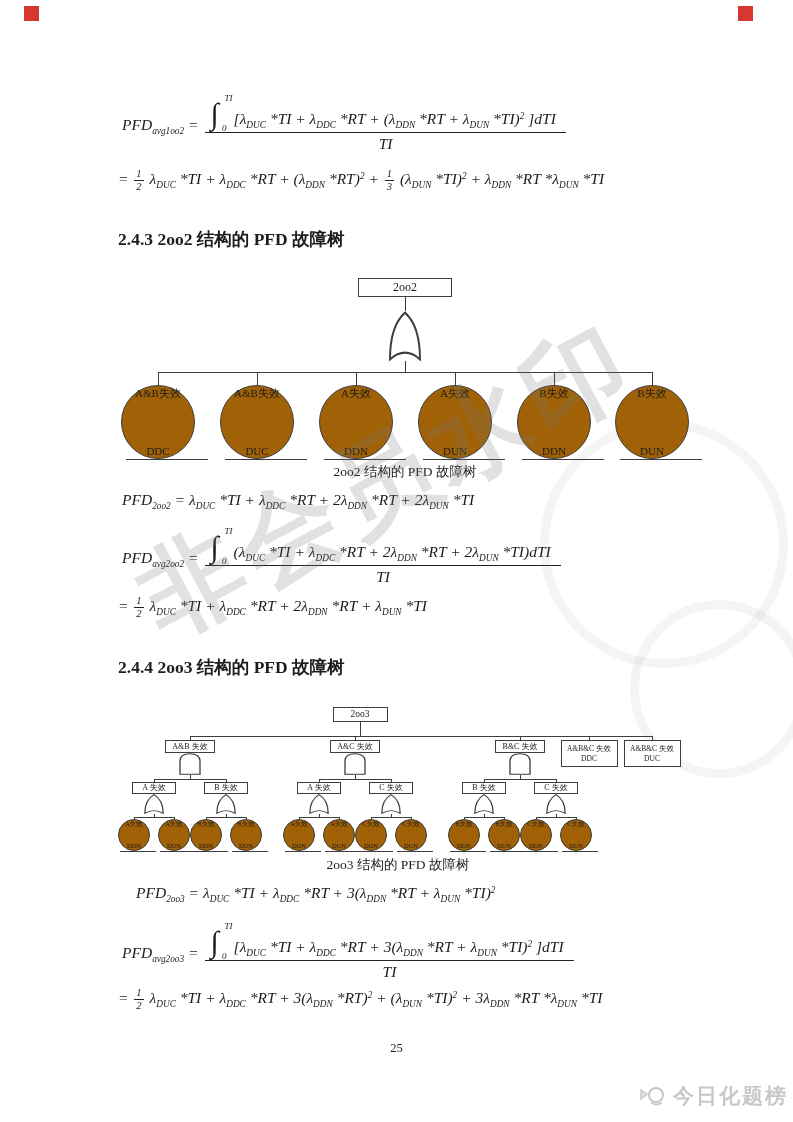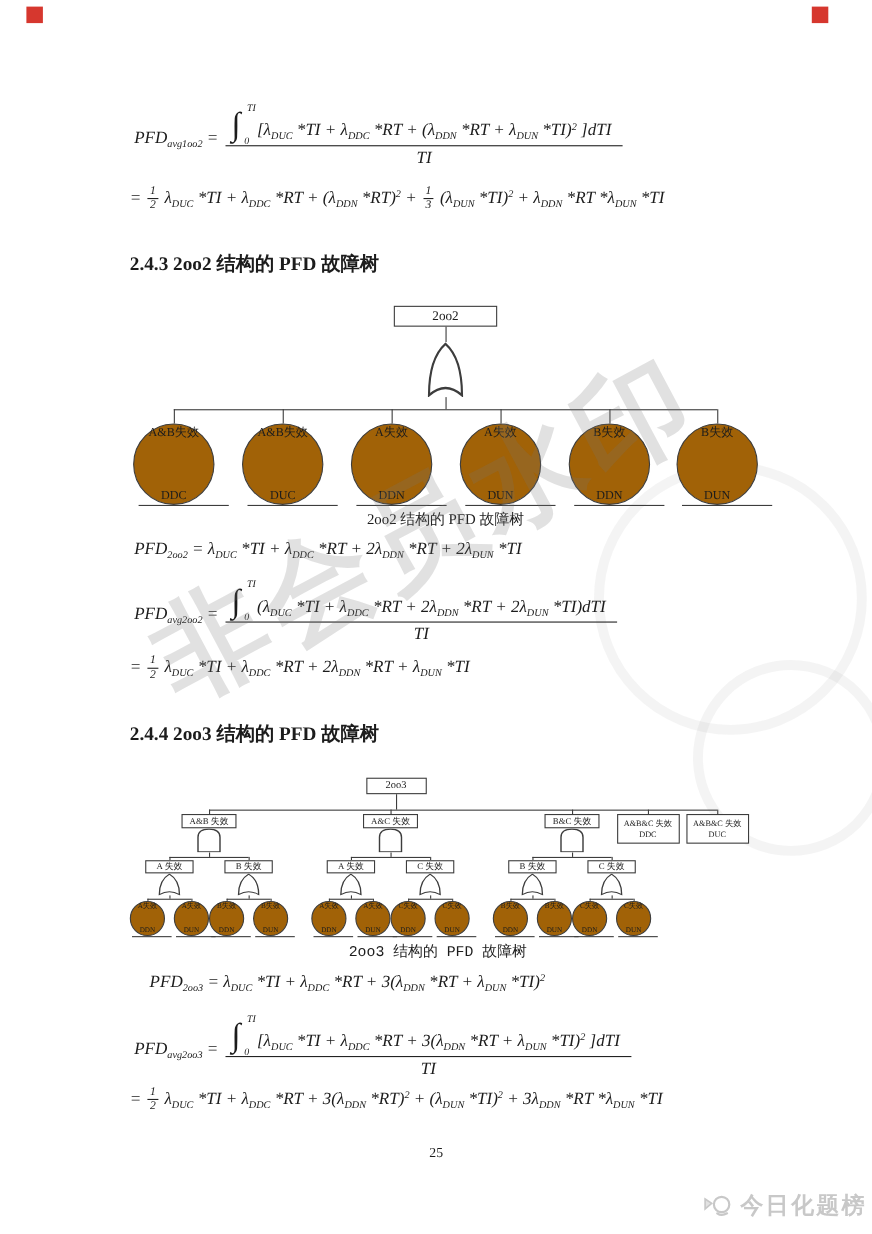--- a/index.html
+++ b/index.html
@@ -294,21 +294,21 @@
     <div class="ln" style="left: 589px; top: 31px; width: 1px; height: 4px;"></div>
     <div class="nbox" style="left: 560.5px; top: 35px; width: 57px; height: 27px; font-size: 7.5px; line-height: 1.25;">
       <span>A&amp;B&amp;C 失效</span>
       <span>DDC</span>
     </div>
     <div class="ln" style="left: 652px; top: 31px; width: 1px; height: 4px;"></div>
     <div class="nbox" style="left: 623.5px; top: 35px; width: 57px; height: 27px; font-size: 7.5px; line-height: 1.25;">
       <span>A&amp;B&amp;C 失效</span>
       <span>DUC</span>
     </div>
-    <div class="cap" style="left: 398px; top: 151px; font-family: Liberation Mono, monospace;">2oo3 结构的 PFD 故障树</div>
+    <div class="cap" style="left: 398px; top: 151px;">2oo3 结构的 PFD 故障树</div>
   </div>
 
 <div class="abs math content" style="left:136px;top:884px;">PFD<sub>2oo3</sub> = λ<sub>DUC</sub> *TI + λ<sub>DDC</sub> *RT + 3(λ<sub>DDN</sub> *RT + λ<sub>DUN</sub> *TI)<sup>2</sup></div>
 
 <div class="abs math content" style="left:122px;top:928px;">
   <span>PFD<sub>avg2oo3</sub> = </span><span class="bfrac">
       <span class="fnum"><span class="int"><span class="g">∫</span><span class="u">TI</span><span class="d">0</span></span>[λ<sub>DUC</sub> *TI + λ<sub>DDC</sub> *RT + 3(λ<sub>DDN</sub> *RT + λ<sub>DUN</sub> *TI)<sup>2</sup> ]dTI</span>
       <span class="fden">TI</span>
     </span>
 </div>

